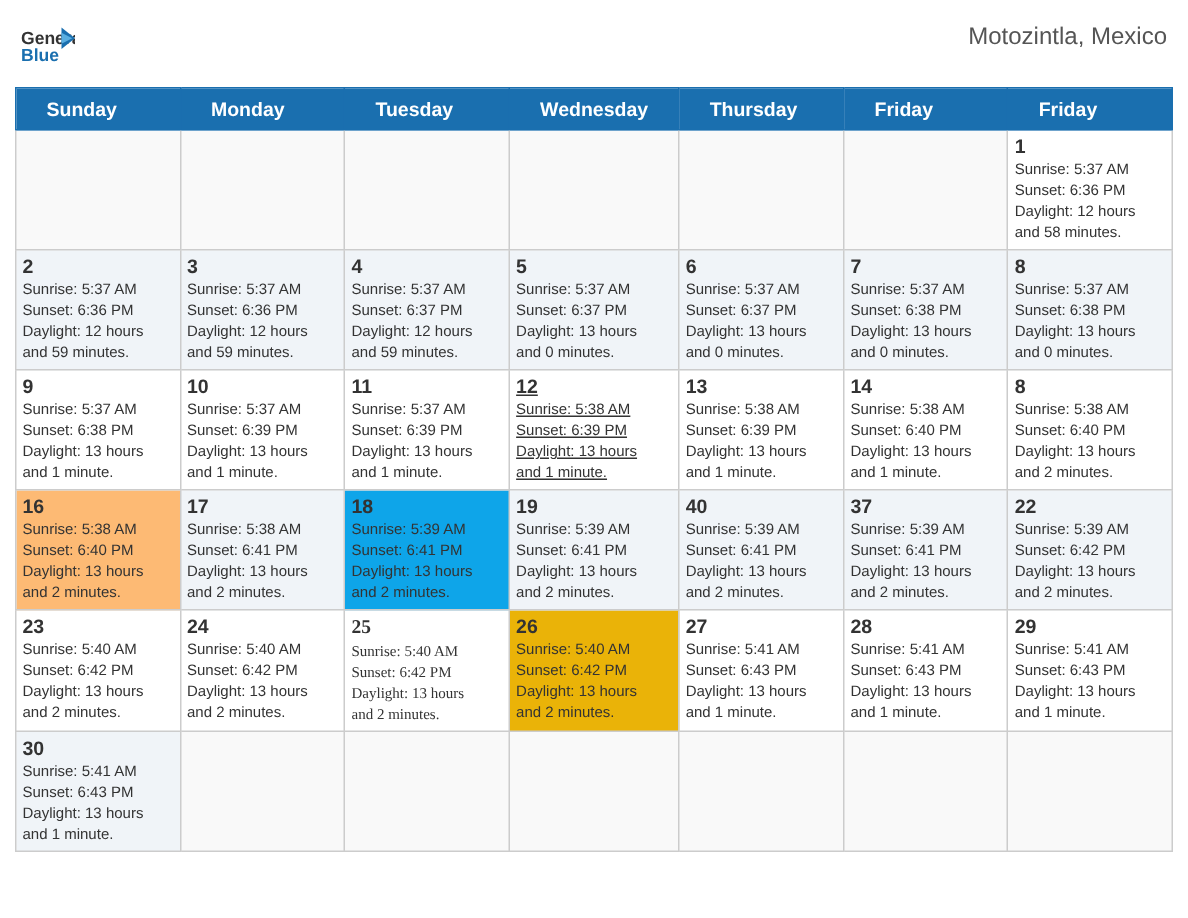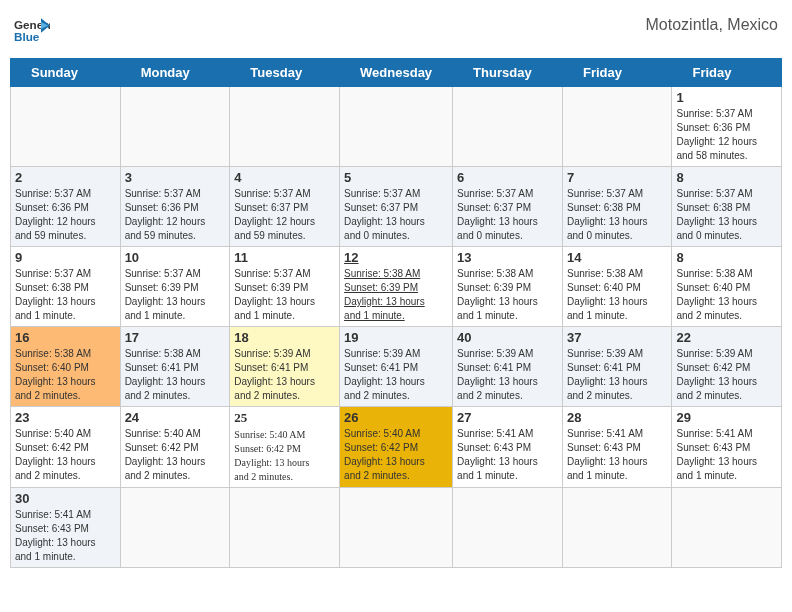--- a/index.html
+++ b/index.html
@@ -229,21 +229,21 @@
 Daylight: 13 hours
 and 2 minutes.</div>
         </td>
         <td style="background: rgb(240, 244, 248); margin-left: 12px;">
           <span class="day-number">17</span>
           <div class="day-info" style="white-space: pre-line;">Sunrise: 5:38 AM
 Sunset: 6:41 PM
 Daylight: 13 hours
 and 2 minutes.</div>
         </td>
-        <td style="background: #fef9c3;">
+        <td style="background: #0ea5e9;">
           <span class="day-number">18</span>
           <div class="day-info" style="white-space: pre-line;">Sunrise: 5:39 AM
 Sunset: 6:41 PM
 Daylight: 13 hours
 and 2 minutes.</div>
         </td>
         <td style="background: rgb(240, 244, 248);">
           <span class="day-number">19</span>
           <div class="day-info" style="white-space: pre-line;">Sunrise: 5:39 AM
 Sunset: 6:41 PM

